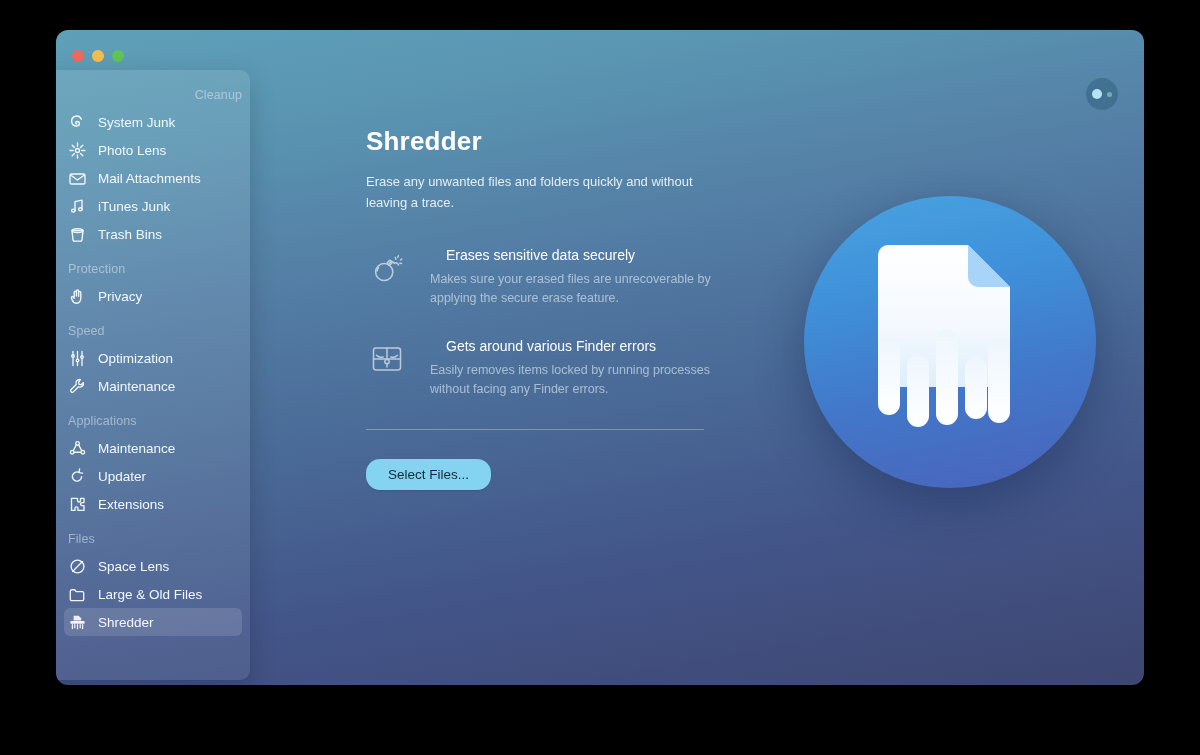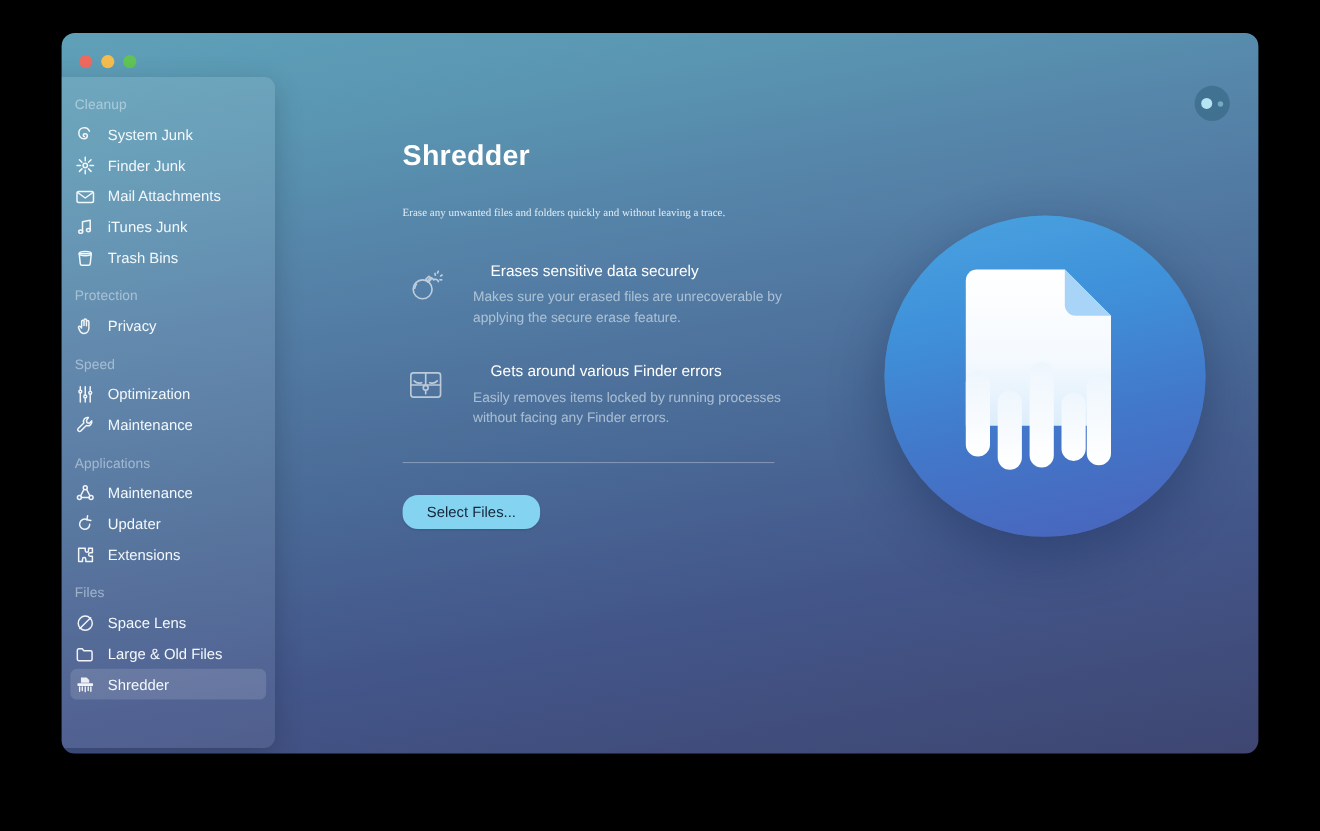--- a/index.html
+++ b/index.html
@@ -29,33 +29,33 @@
   .menu-btn .dot-sm { width:5px; height:5px; border-radius:50%; background:#74a9c0; }
   
   .sidebar {
     position:absolute; left:-32px; top:40px; width:226px; height:610px;
     background:linear-gradient(180deg,rgba(255,255,255,.10) 0%,rgba(255,255,255,.085) 45%,rgba(255,255,255,.075) 100%);
     border-radius:10px; padding:18px 0 0 0;
     box-shadow:0 8px 26px rgba(0,0,0,.18);
   }
   .sb-inner { padding-left:40px; padding-right:8px; }
   .sb-group { color:rgba(226,238,245,.52); font-size:12.5px; margin:14px 0 6px 4px; letter-spacing:.1px; }
-  .sb-group.first { margin-top:0; }
+  .sb-group.first { margin-top:0;text-align:right; }
   .sb-item {
     display:flex; align-items:center; gap:11px; height:28px;
     padding-left:4px; border-radius:6px; margin-bottom:0px; cursor:pointer;
     color:#f2f8fc; font-size:13.5px; position:relative;
   }
   .sb-item.active { background:rgba(255,255,255,.13); }
   .sb-item .ic { width:19px; height:19px; flex:0 0 19px; display:flex; align-items:center; justify-content:center; opacity:.92; }
   .sb-item svg { display:block; }
   
   .content { position:absolute; left:310px; top:96px; width:720px; }
   .page-title { color:#ffffff; font-size:26px; font-weight:bold; letter-spacing:.2px; }
-  .page-desc { color:#e2edf4; font-size:10px; line-height:21px; margin-top:26px; max-width:350px;font-family:Liberation Serif, serif; }
+  .page-desc { color:#e2edf4; font-size:13px; line-height:21px; margin-top:14px; max-width:350px; }
   .features { margin-top:34px; }
   .feature { display:flex; gap:22px; margin-bottom:30px; }
   .feat-icon { width:42px; flex:0 0 42px; display:flex; align-items:flex-start; justify-content:center; padding-top:4px; opacity:.62; }
   .feat-title { color:#ffffff; font-size:14px; font-weight:normal; margin-bottom:7px;padding-left:16px; }
   .feat-body { color:rgba(226,238,245,.62); font-size:12.5px; line-height:19px; max-width:286px; }
   .divider { width:338px; height:1px; background:rgba(255,255,255,.30); margin:8px 0 0 0; }
   .select-btn {
     display:inline-block; margin-top:29px; background:#84d3f0; color:#15273a;
     font-size:13.5px; border:none; border-radius:14px; padding:8px 22px; cursor:pointer;
     box-shadow:0 1px 2px rgba(0,0,0,.12);
@@ -102,21 +102,21 @@
         </div>
         <div class="sb-item">
           <span class="ic">
             <svg width="19" height="19" viewBox="0 0 19 19">
               <g stroke="#ffffff" fill="none" stroke-width="1.35" stroke-linecap="round" stroke-linejoin="round">
                 <circle cx="9.5" cy="9.5" r="2"></circle>
                 <path d="M9.5 2v3.2M9.5 13.8V17M2 9.5h3.2M13.8 9.5H17M4.2 4.2l2.3 2.3M12.5 12.5l2.3 2.3M14.8 4.2l-2.3 2.3M6.5 12.5l-2.3 2.3"></path>
               </g>
             </svg>
           </span>
-          <span>Finder Junk</span>
+          <span>Photo Lens</span>
         </div>
         <div class="sb-item">
           <span class="ic">
             <svg width="19" height="19" viewBox="0 0 19 19">
               <g stroke="#ffffff" fill="none" stroke-width="1.35" stroke-linecap="round" stroke-linejoin="round">
                 <rect x="2" y="5" width="15" height="10" rx="1.6"></rect>
                 <path d="M2.6 6l6.9 5 6.9-5"></path>
               </g>
             </svg>
           </span>

